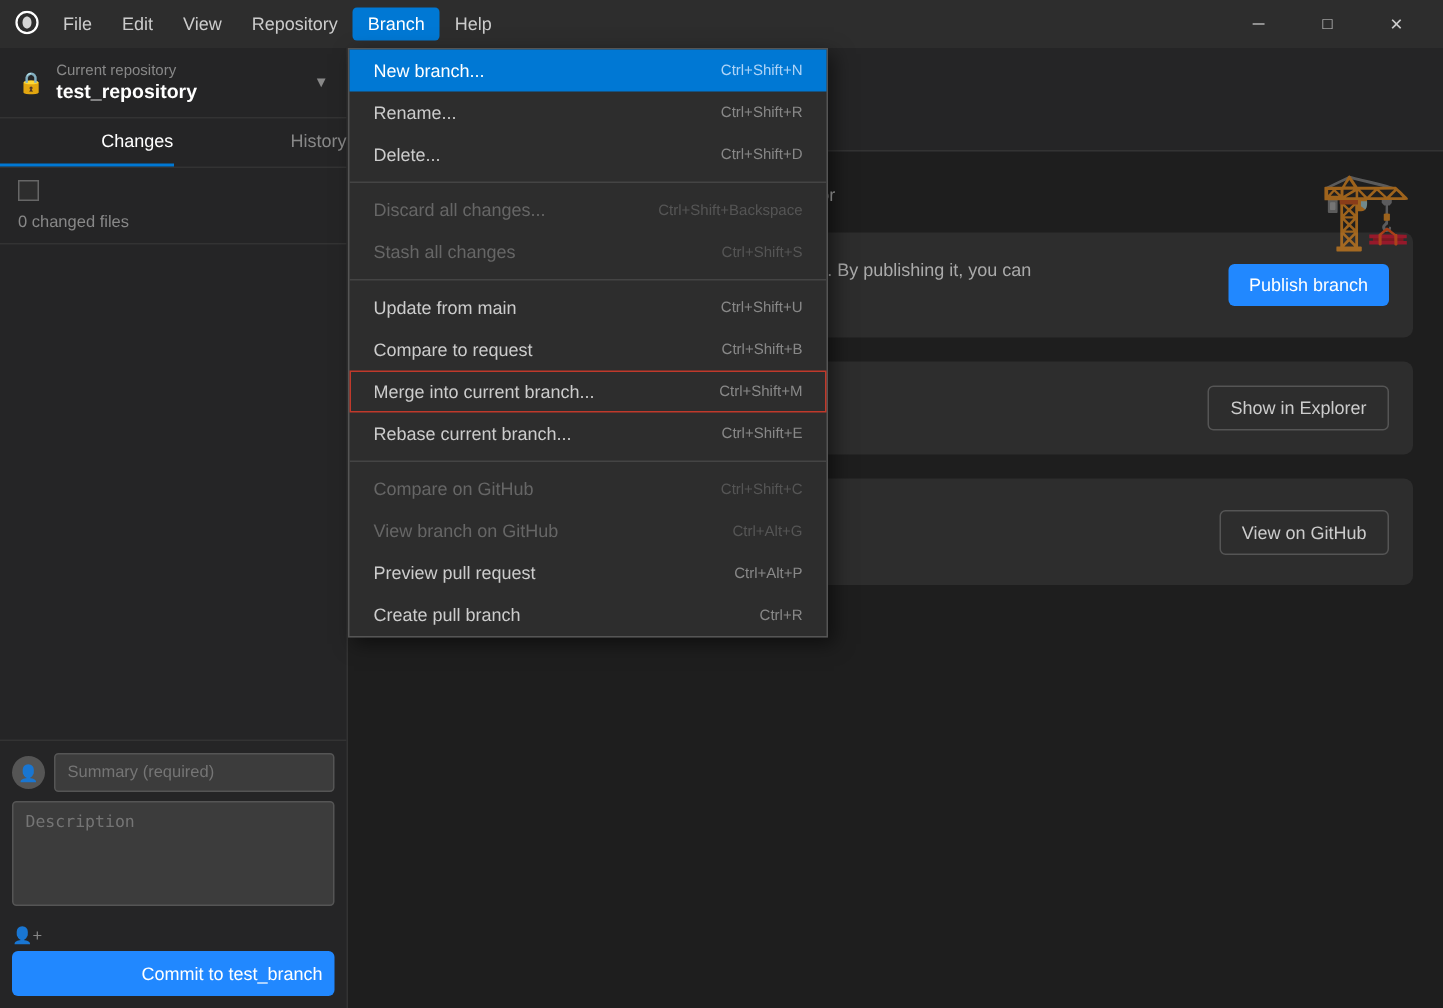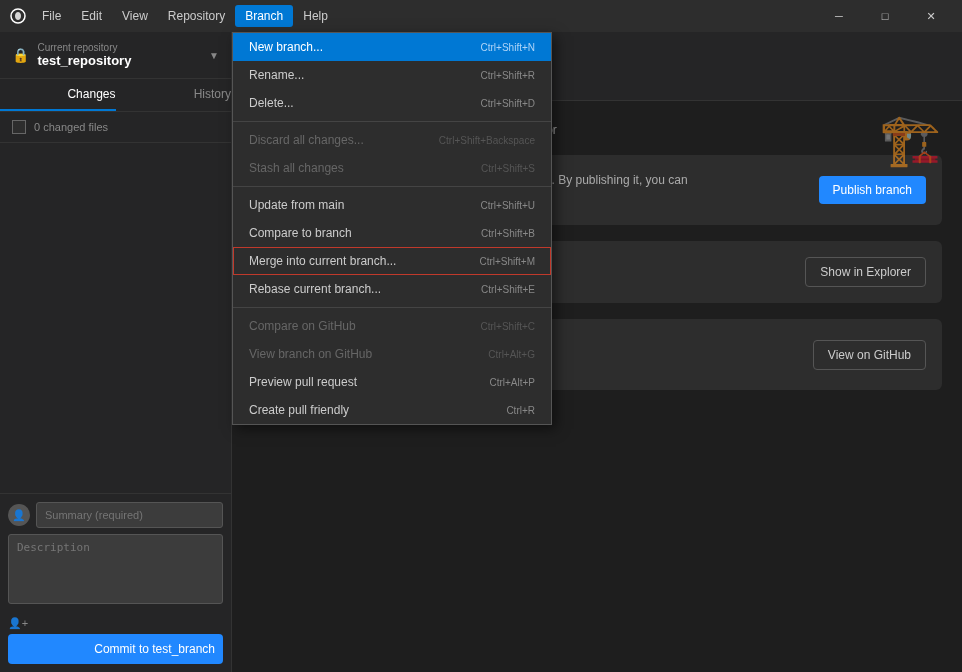--- a/index.html
+++ b/index.html
@@ -20,21 +20,21 @@
       background: #2d2d2d;
       display: flex;
       align-items: center;
       justify-content: space-between;
       padding: 0 8px;
       position: relative;
       z-index: 10;
     }
     .title-bar-left {
       display: flex;
-      align-items: center;
+      align-items: flex-start;
       gap: 4px;
     }
     .app-icon {
       width: 20px;
       height: 20px;
       display: flex;
       align-items: center;
       justify-content: center;
       color: #fff;
       font-size: 14px;
@@ -129,23 +129,23 @@
     }
     .tab.active {
       color: #fff;
       border-bottom: 2px solid #0078d4;
     }
 
     
     .changes-area {
       padding: 8px 12px;
       display: flex;
-      align-items: center;
       gap: 8px;
       border-bottom: 1px solid #333;
+      flex-direction: column;
     }
     .checkbox {
       width: 14px;
       height: 14px;
       border: 1px solid #666;
       background: #2d2d2d;
       display: flex;
       align-items: center;
       justify-content: center;
     }
@@ -480,21 +480,21 @@
     </div>
 
     <div class="separator"></div>
 
     <div class="dropdown-item">
       <span>Update from main</span>
       <span class="shortcut">Ctrl+Shift+U</span>
     </div>
 
     <div class="dropdown-item">
-      <span>Compare to branch</span>
+      <span>Compare to request</span>
       <span class="shortcut">Ctrl+Shift+B</span>
     </div>
 
     <div class="dropdown-item" style="outline: 1.5px solid #c0392b; outline-offset: -1px;">
       <span>Merge into current branch...</span>
       <span class="shortcut">Ctrl+Shift+M</span>
     </div>
 
 
     <div class="dropdown-item">
@@ -513,18 +513,18 @@
       <span>View branch on GitHub</span>
       <span class="shortcut">Ctrl+Alt+G</span>
     </div>
 
     <div class="dropdown-item">
       <span>Preview pull request</span>
       <span class="shortcut">Ctrl+Alt+P</span>
     </div>
 
     <div class="dropdown-item">
-      <span>Create pull friendly</span>
+      <span>Create pull branch</span>
       <span class="shortcut">Ctrl+R</span>
     </div>
 
   </div>
 </div>
 
 </body></html>

